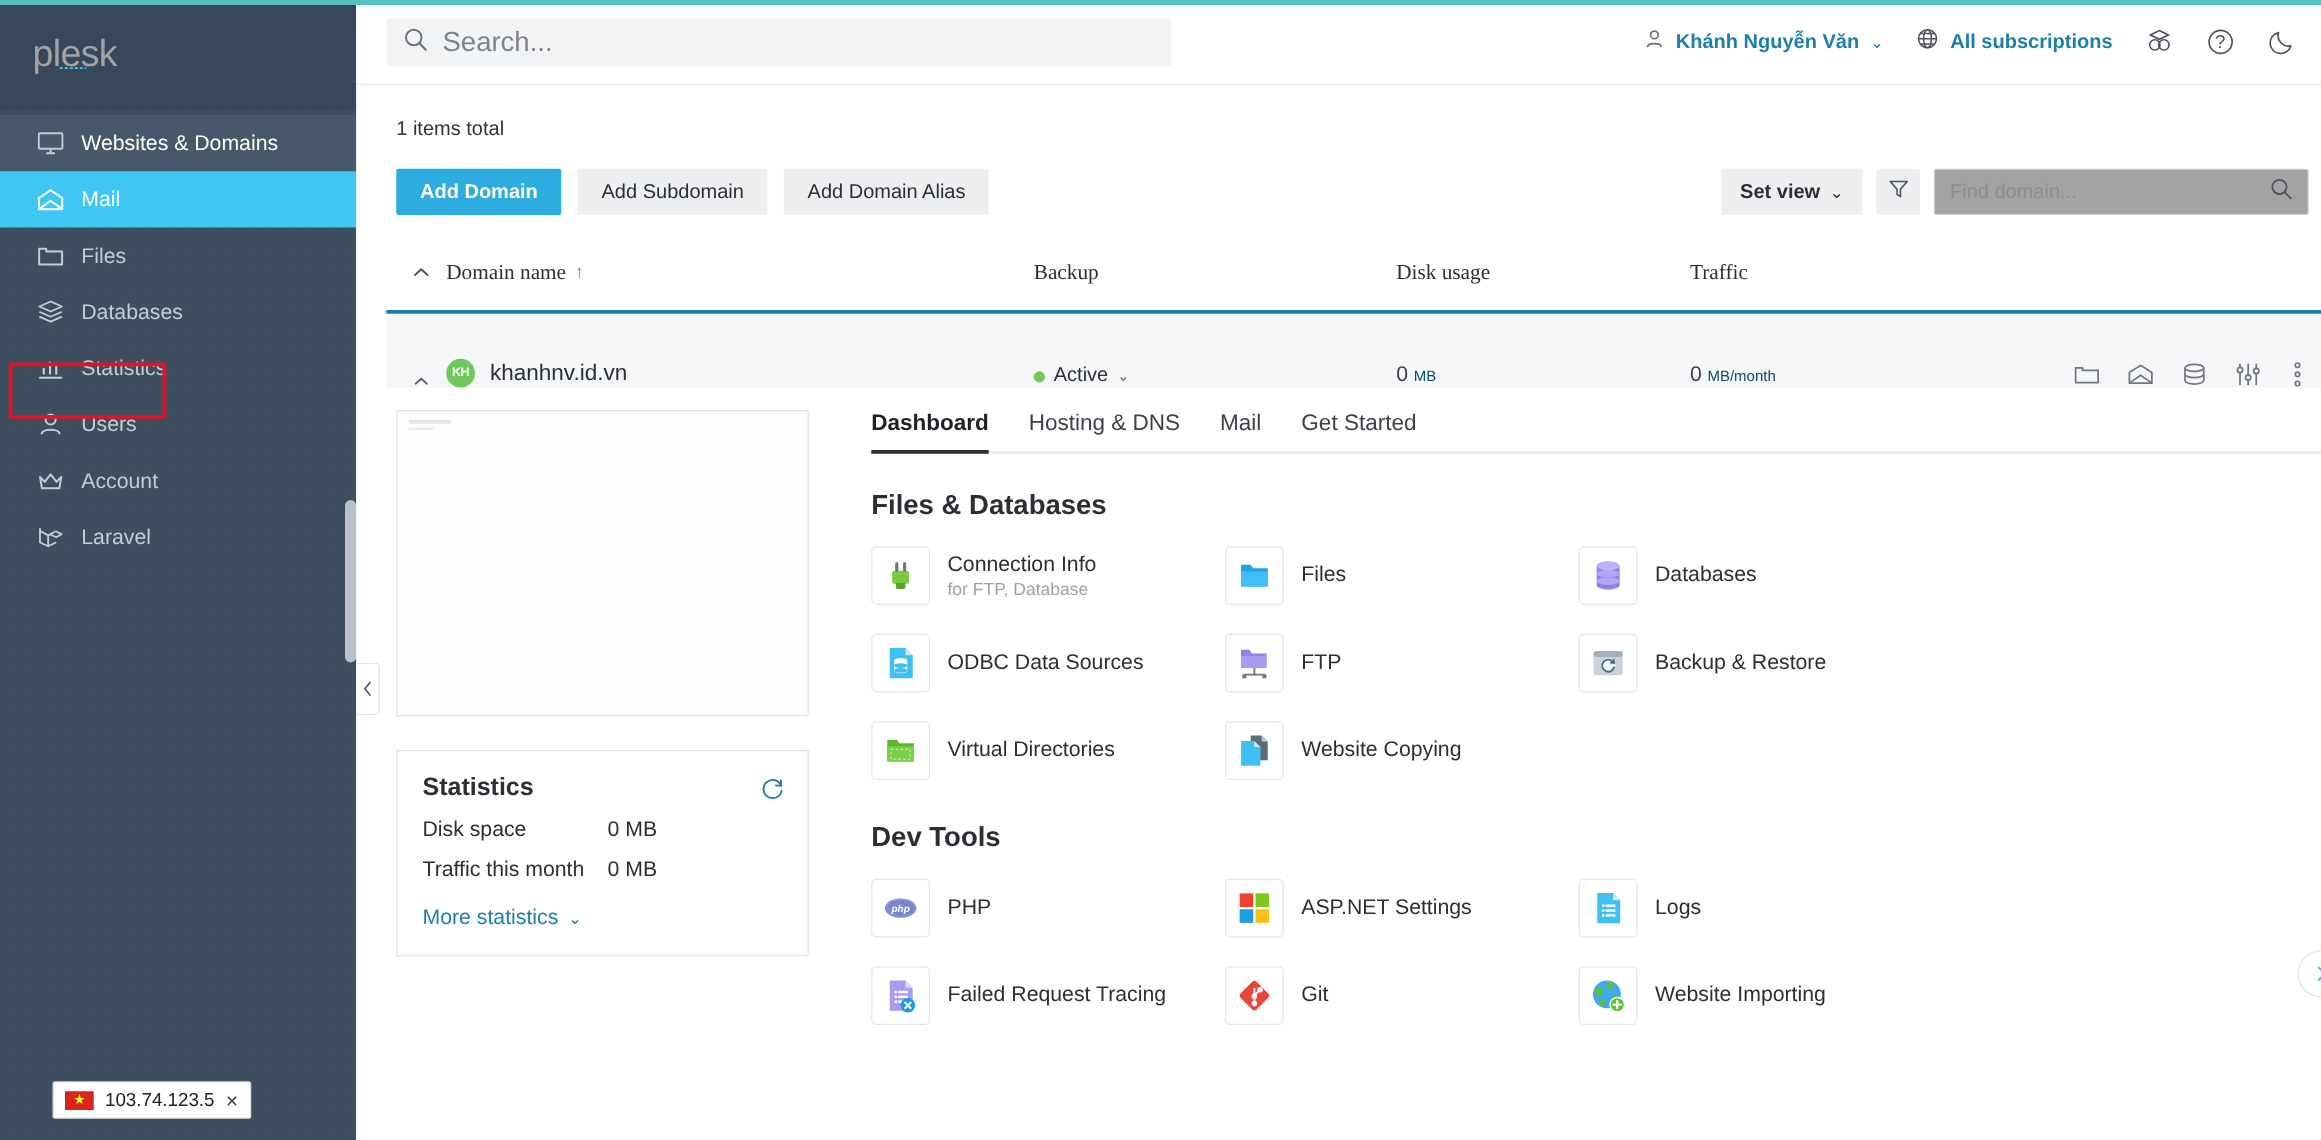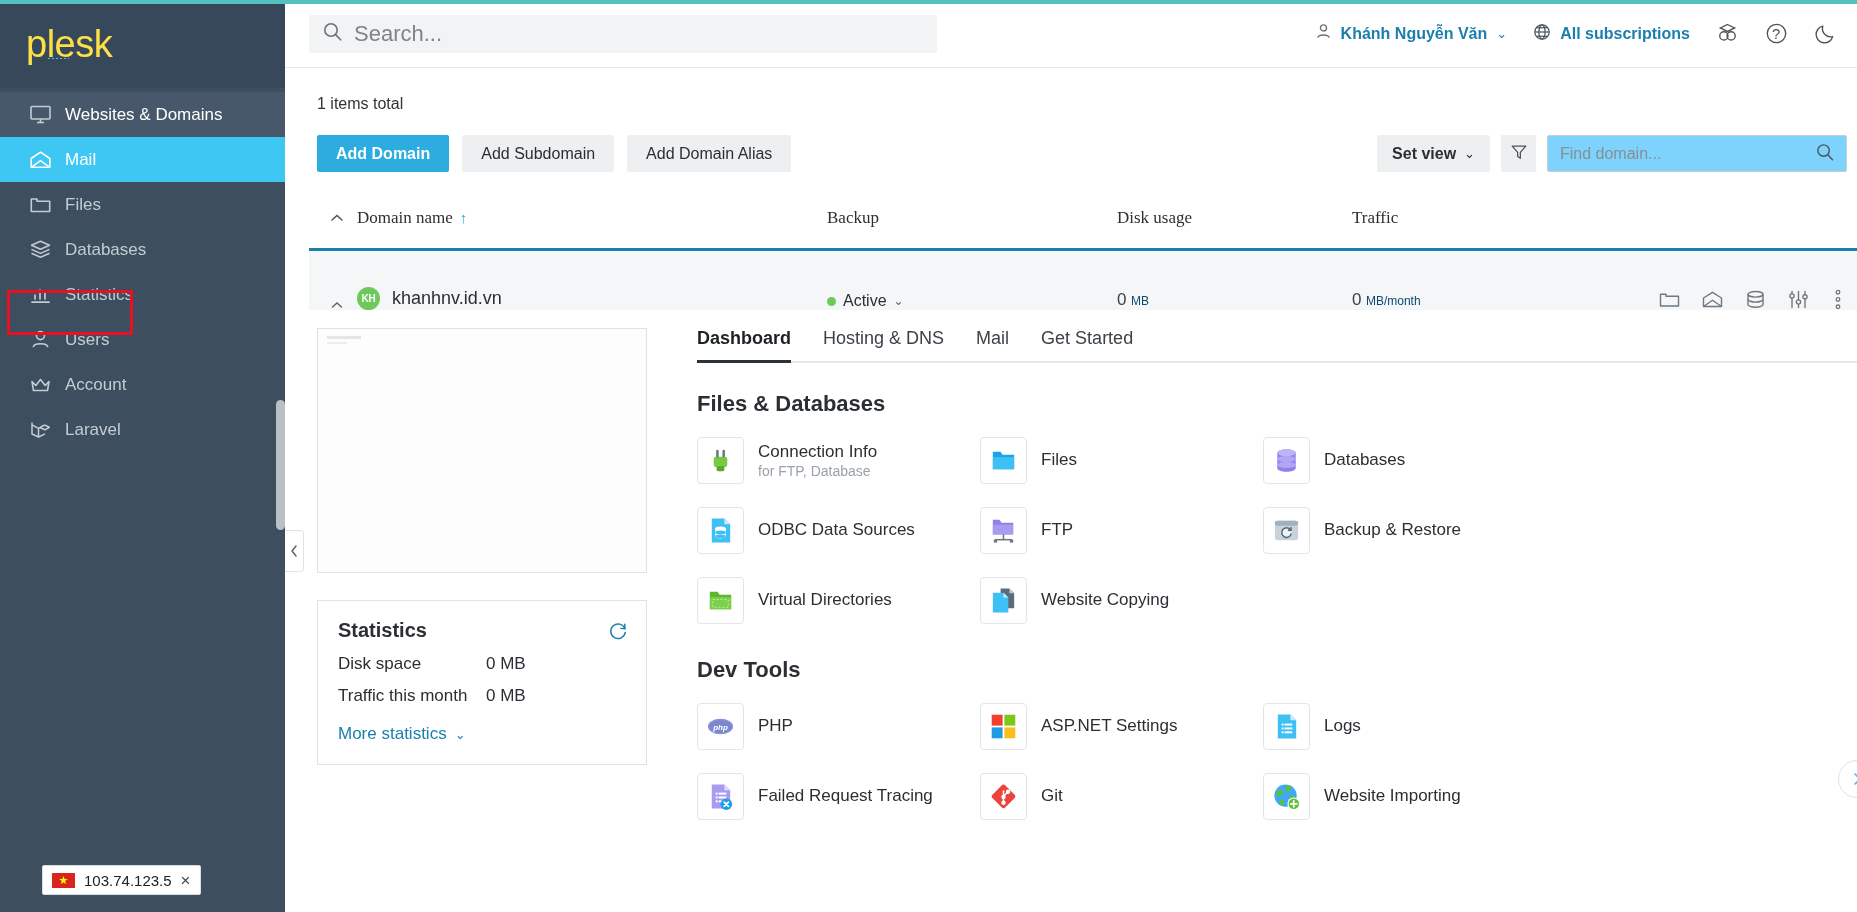--- a/index.html
+++ b/index.html
@@ -15,21 +15,21 @@
     width: 285px; height: 912px; background: #3d4f5f;
     background-image: radial-gradient(circle, rgba(255,255,255,.045) 1px, transparent 1px);
     background-size: 16px 16px;
     display: flex; flex-direction: column; position: relative; flex: 0 0 285px;
   }
   .brand {
     height: 88px; display: flex; align-items: center; padding-left: 26px;
     background: #37485a;
   }
   .brand-logo {
-    font-size: 38px; font-weight: 400; color: #fde047; letter-spacing: -.5px;
+    font-size: 30px; font-weight: 400; color: #a3a3a3; letter-spacing: -.5px;
     position: relative; line-height: 1;
   }
   .brand-logo .dots {
     position: absolute; left: 21px; bottom: 3px; width: 22px; height: 3px;
     background-image: radial-gradient(circle, #3fc3ee 1px, transparent 1px);
     background-size: 4px 3px;
   }
   .nav { padding-top: 4px; }
   .nav-item {
     display: flex; align-items: center; height: 45px; padding-left: 27px;
@@ -103,21 +103,21 @@
     background: #edeff0; color: #2b2f33; font-weight: bold; height: 37px;
     padding: 0 15px; border-radius: 2px; display: flex; align-items: center; gap: 8px;
     font-size: 16px; cursor: pointer;
   }
   .filter-btn {
     width: 35px; height: 37px; background: #edeff0; border-radius: 2px;
     display: flex; align-items: center; justify-content: center; cursor: pointer;
   }
   .find-box {
     width: 300px; height: 37px; border: 1px solid #c9ced2; border-radius: 2px;
-    display: flex; align-items: center; padding: 0 12px; background: #7dd3fc;
+    display: flex; align-items: center; padding: 0 12px; background: #a3a3a3;
   }
   .find-box input {
     border: none; outline: none; font-size: 16px; color: #4b545c; width: 100%;
     font-family: "Liberation Sans", sans-serif; background: transparent;
   }
   .find-box input::placeholder { color: #868f96; }
 
   
   .table-head {
     display: flex; align-items: center; height: 60px; padding: 0 0 0 8px;

